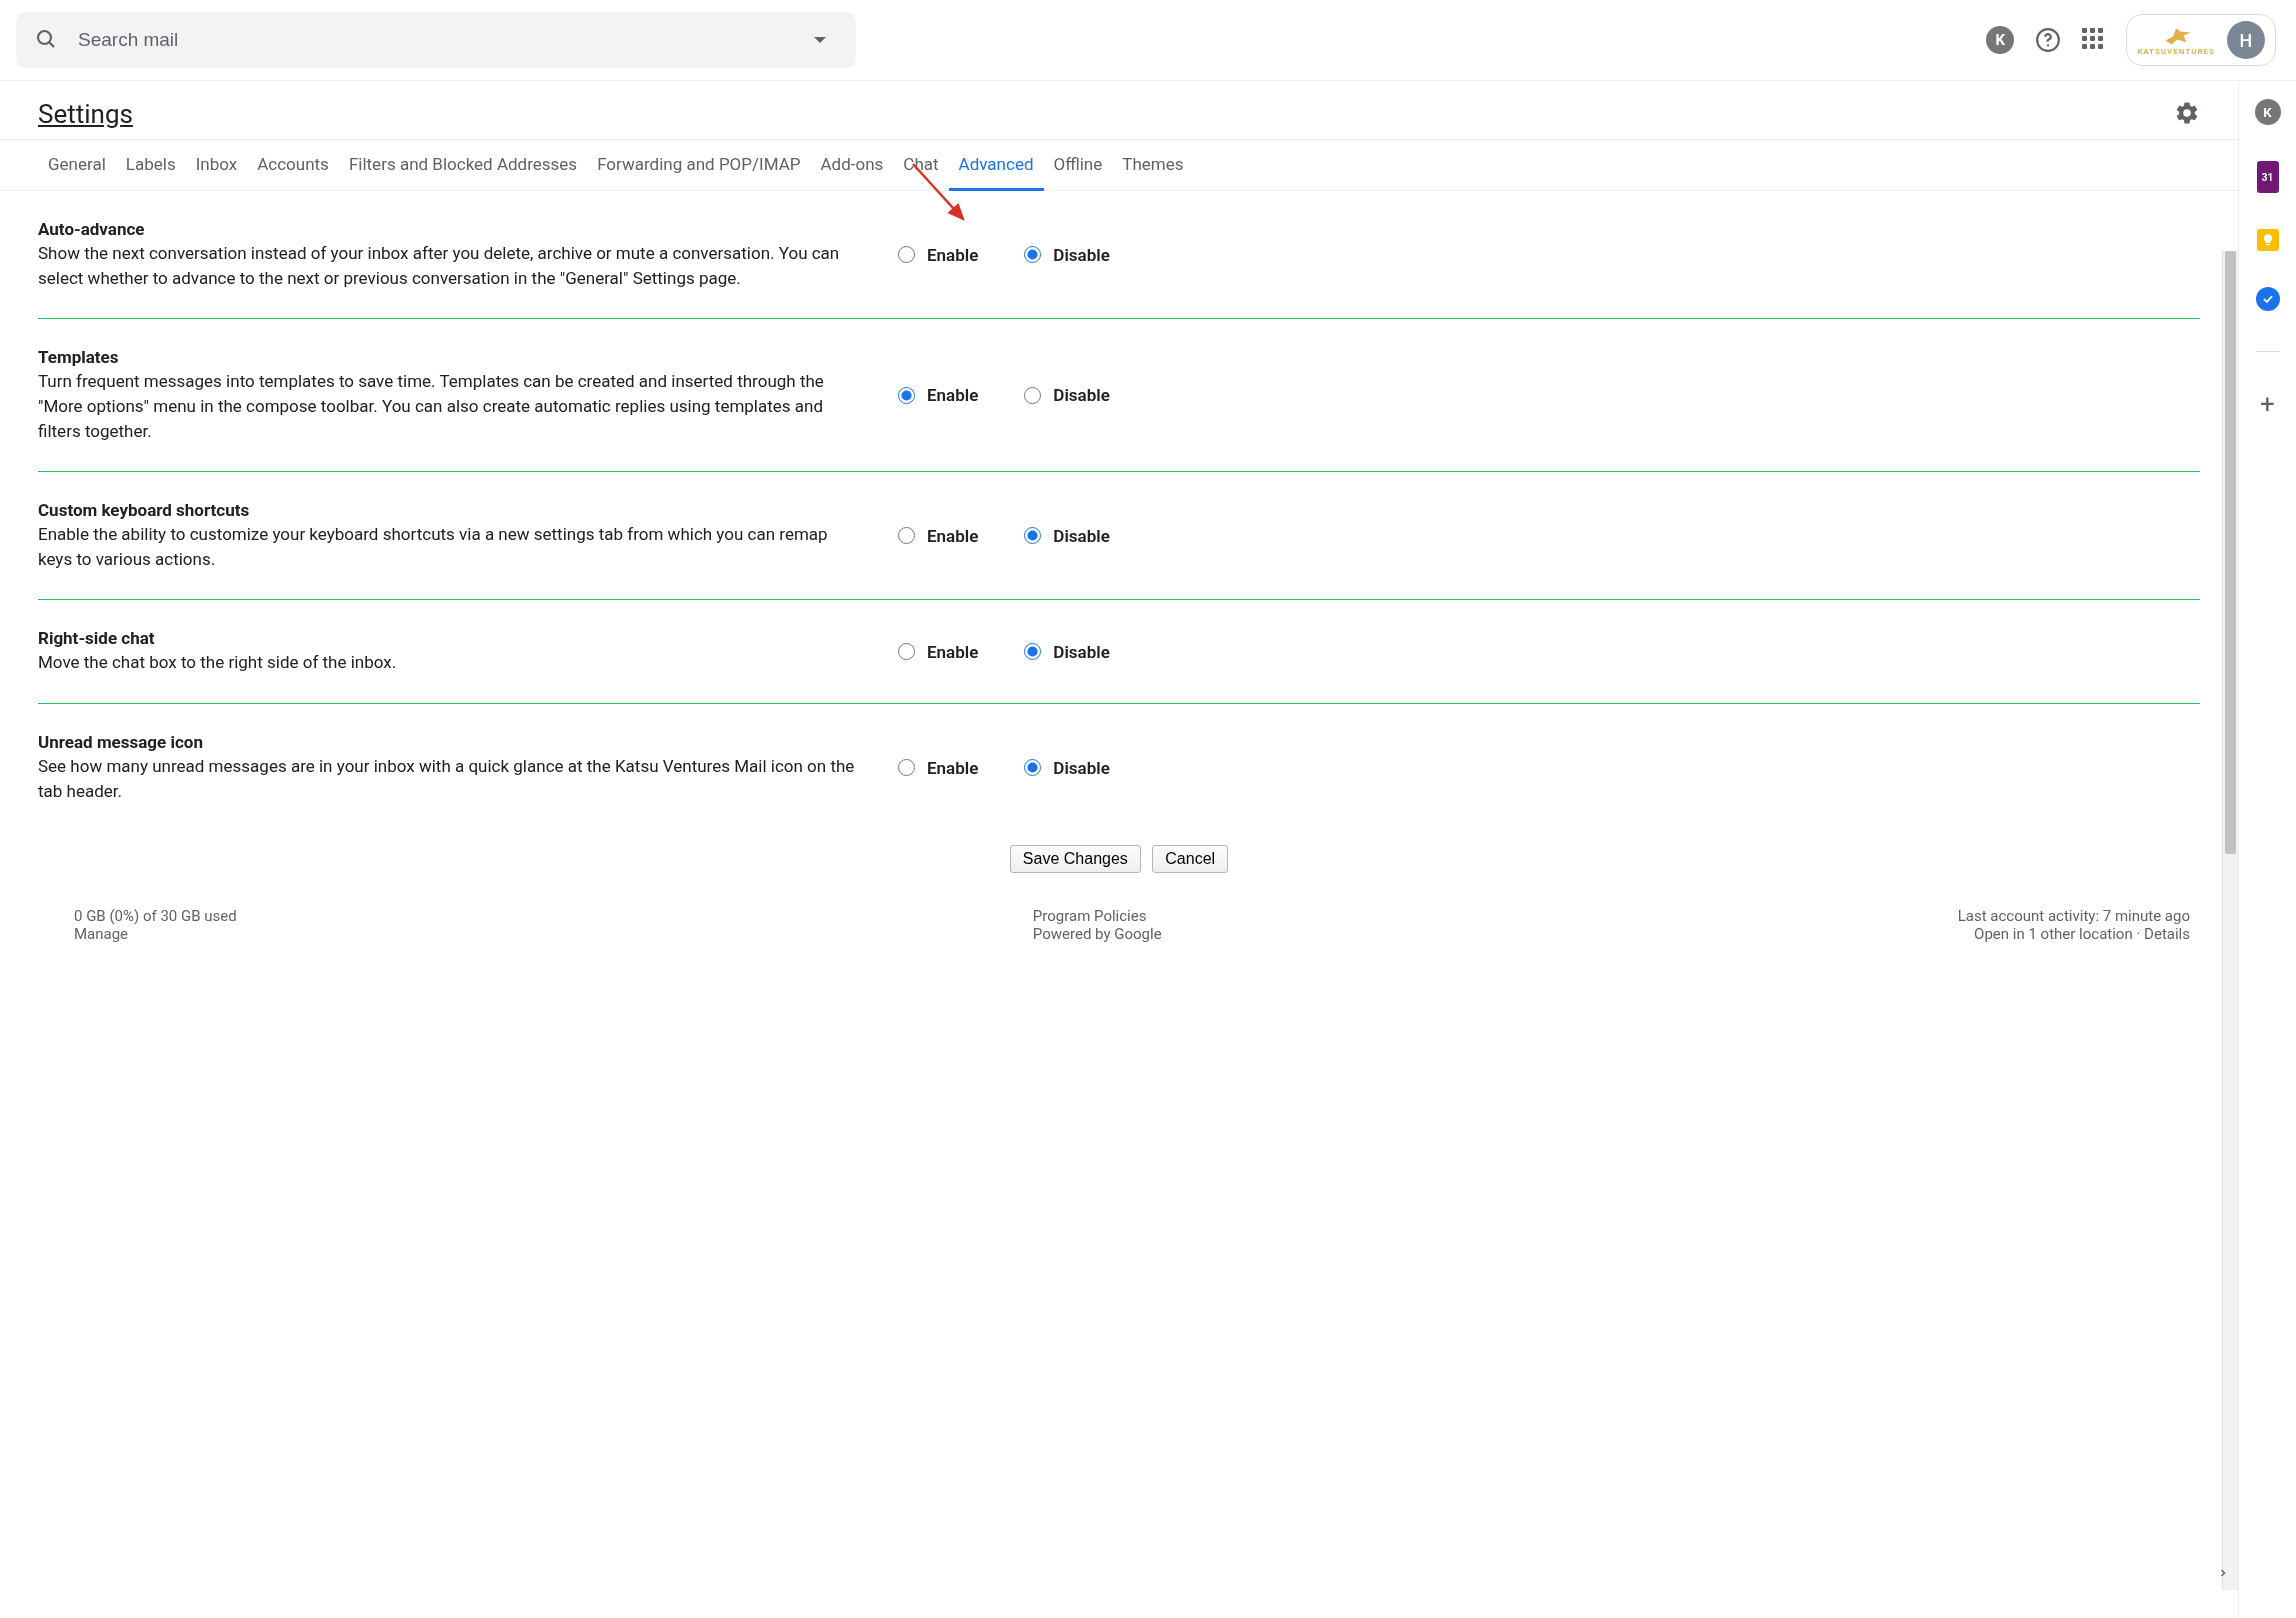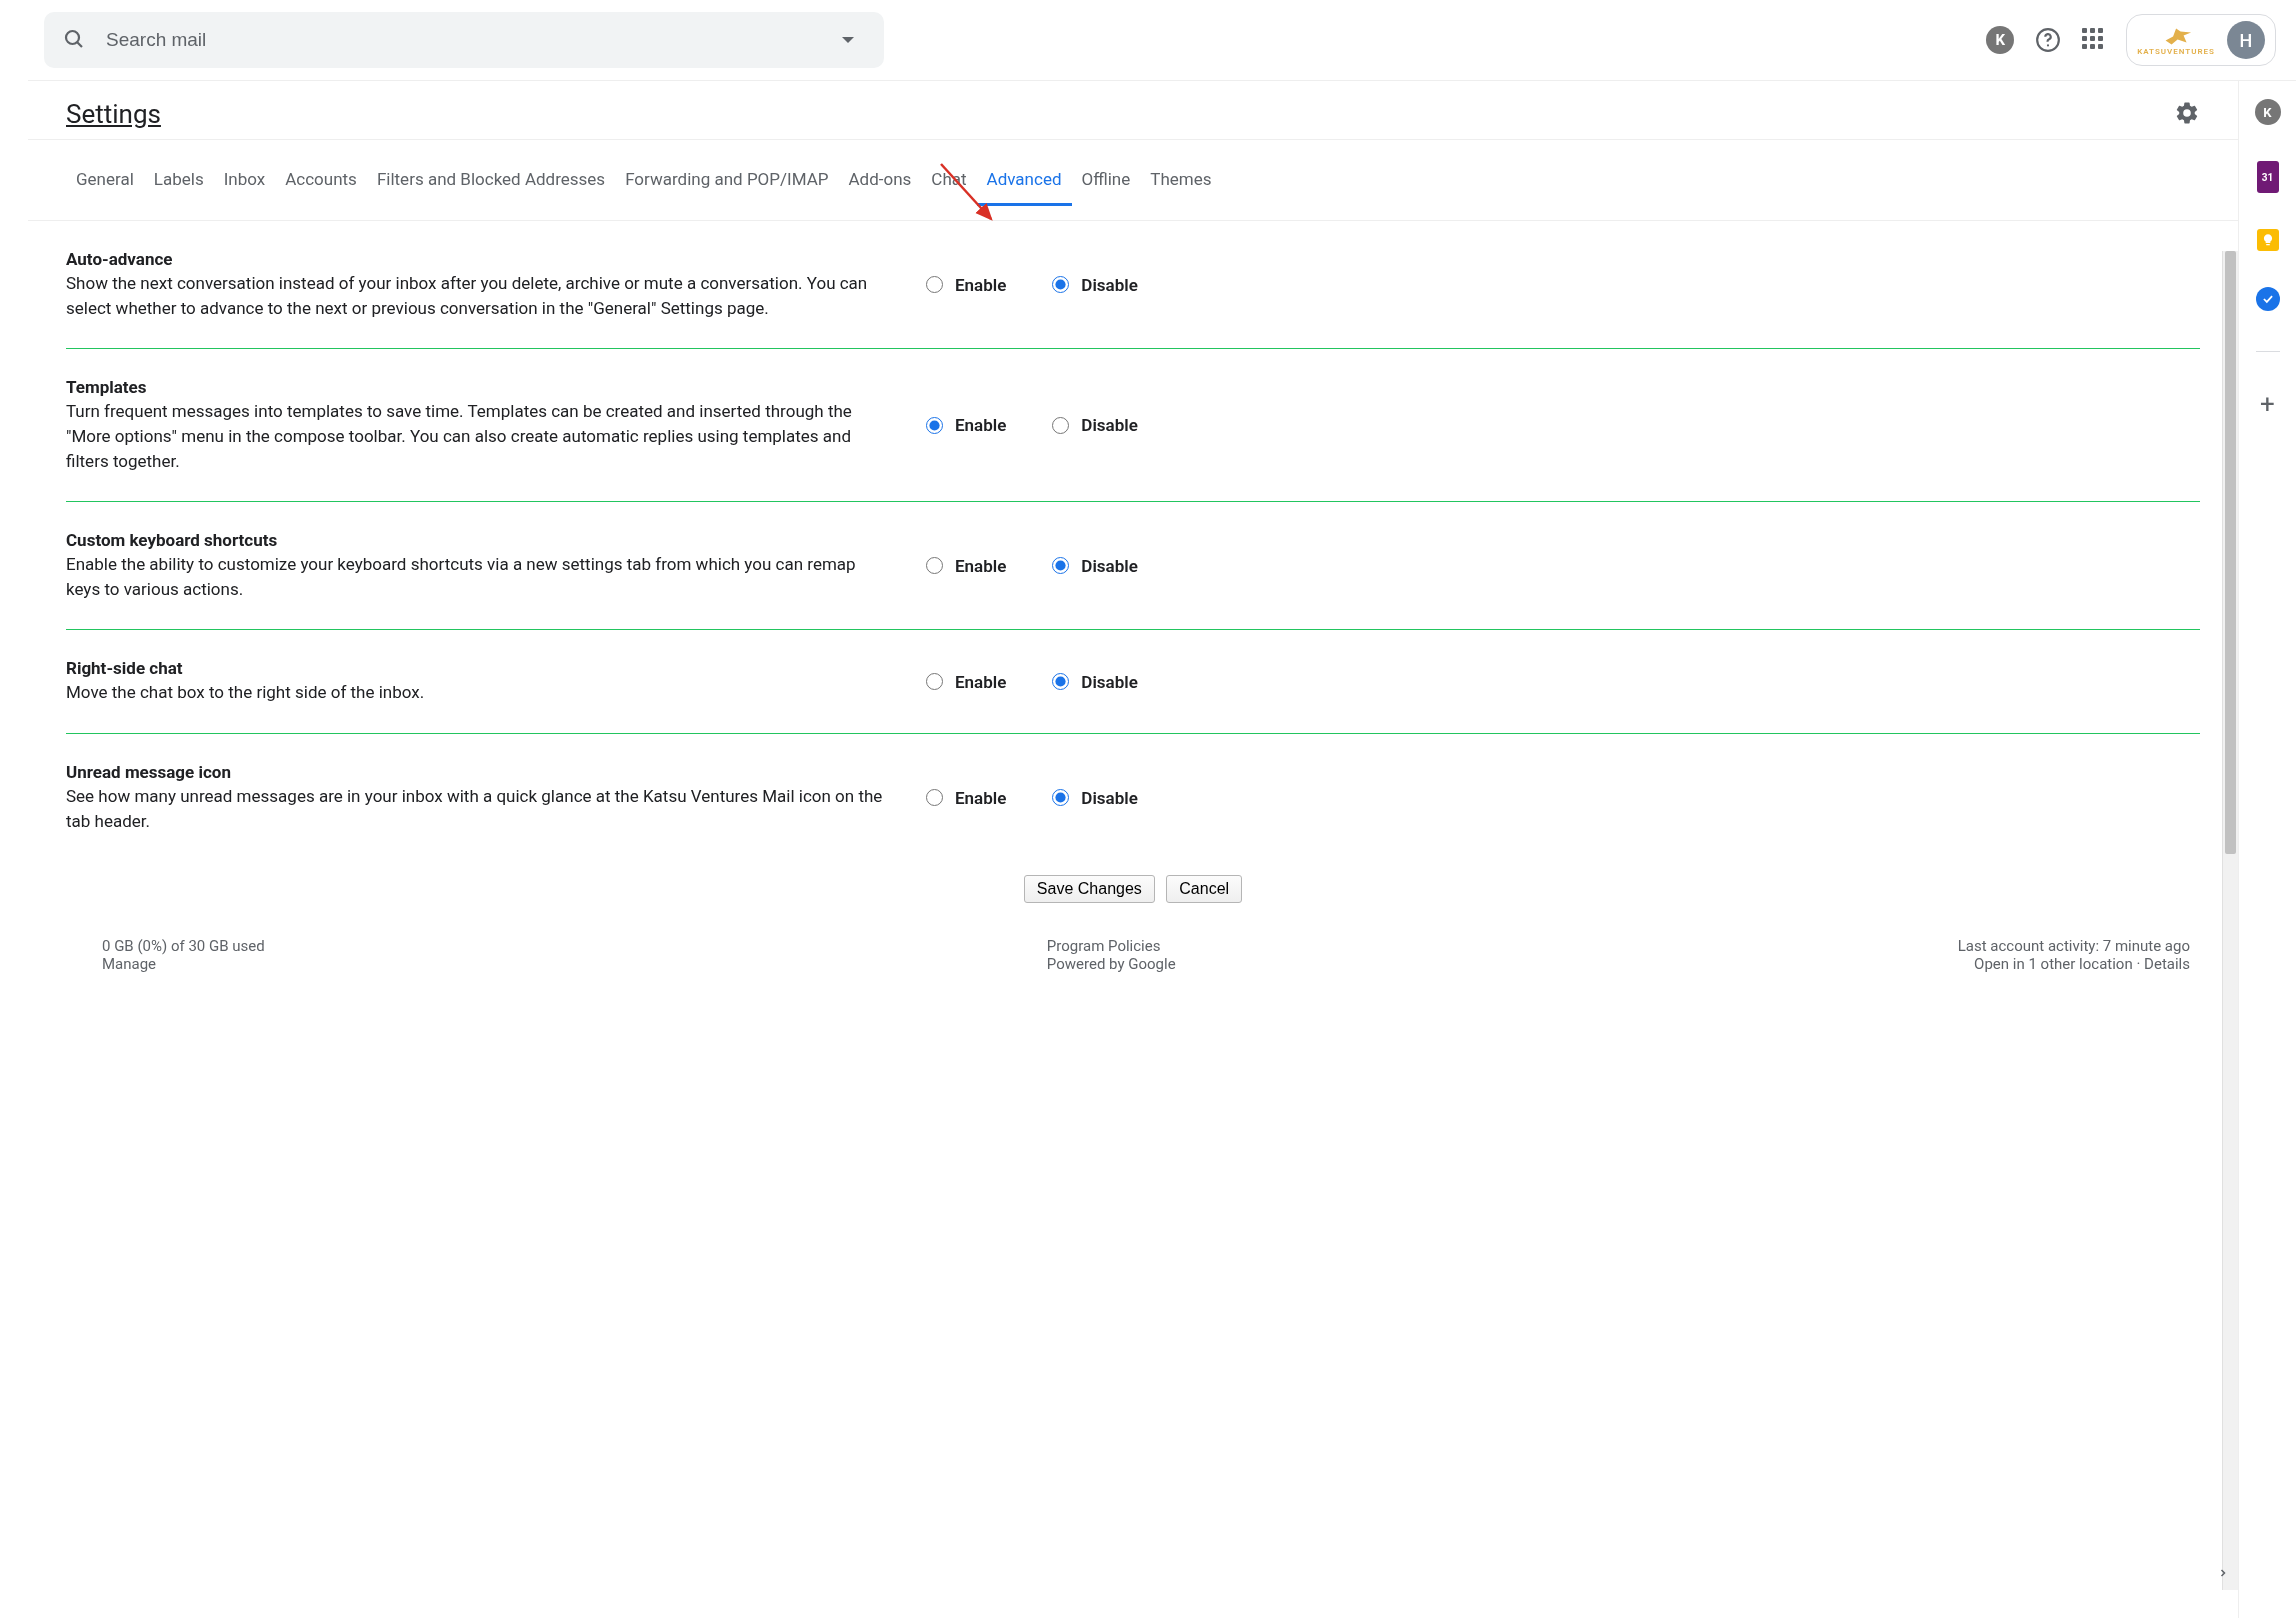--- a/index.html
+++ b/index.html
@@ -2,21 +2,21 @@
 <html><head>
 <meta charset="utf-8">
 <style>
   * { box-sizing: border-box; margin: 0; padding: 0; }
   body {
     font-family: 'Google Sans', Roboto, Arial, sans-serif;
     font-size: 14px;
     color: #202124;
     background: #fff;
   }
-  .app-container { display: flex; flex-direction: column; height: 100vh; margin-left: 28px; }
+  .app-container { display: flex; flex-direction: column; height: 100vh; }
   
   .header {
     display: flex;
     align-items: center;
     padding: 12px 20px 12px 16px;
     border-bottom: 1px solid #eee;
   }
   .search-bar {
     display: flex;
     align-items: center;
@@ -89,21 +89,21 @@
     color:#5f6368; cursor:pointer;
   }
   
   .settings-header {
     display: flex; align-items: center; justify-content: space-between;
     padding: 18px 38px 10px 38px;
   }
   .settings-title { font-size: 26px; font-weight: 400; color: #202124; text-decoration: underline; }
   .gear-icon { color: #5f6368; cursor: pointer; }
   .tabs-row {
-    display: flex; gap: 0; padding: 15px 38px;
+    display: flex; gap: 0; padding: 0 38px;
     border-top: 1px solid #eee; border-bottom: 1px solid #eee;
   }
   .tab {
     padding: 14px 10px; font-size: 17px; color: #5f6368; cursor: pointer;
     white-space: nowrap;
   }
   .tab.active { color: #1a73e8; border-bottom: 3px solid #1a73e8; margin-bottom: -1px; }
   .settings-body { padding: 0 38px 20px 38px; position: relative; height: calc(100% - 150px); overflow-y: auto; }
   .setting-row {
     display: flex; align-items: center;

